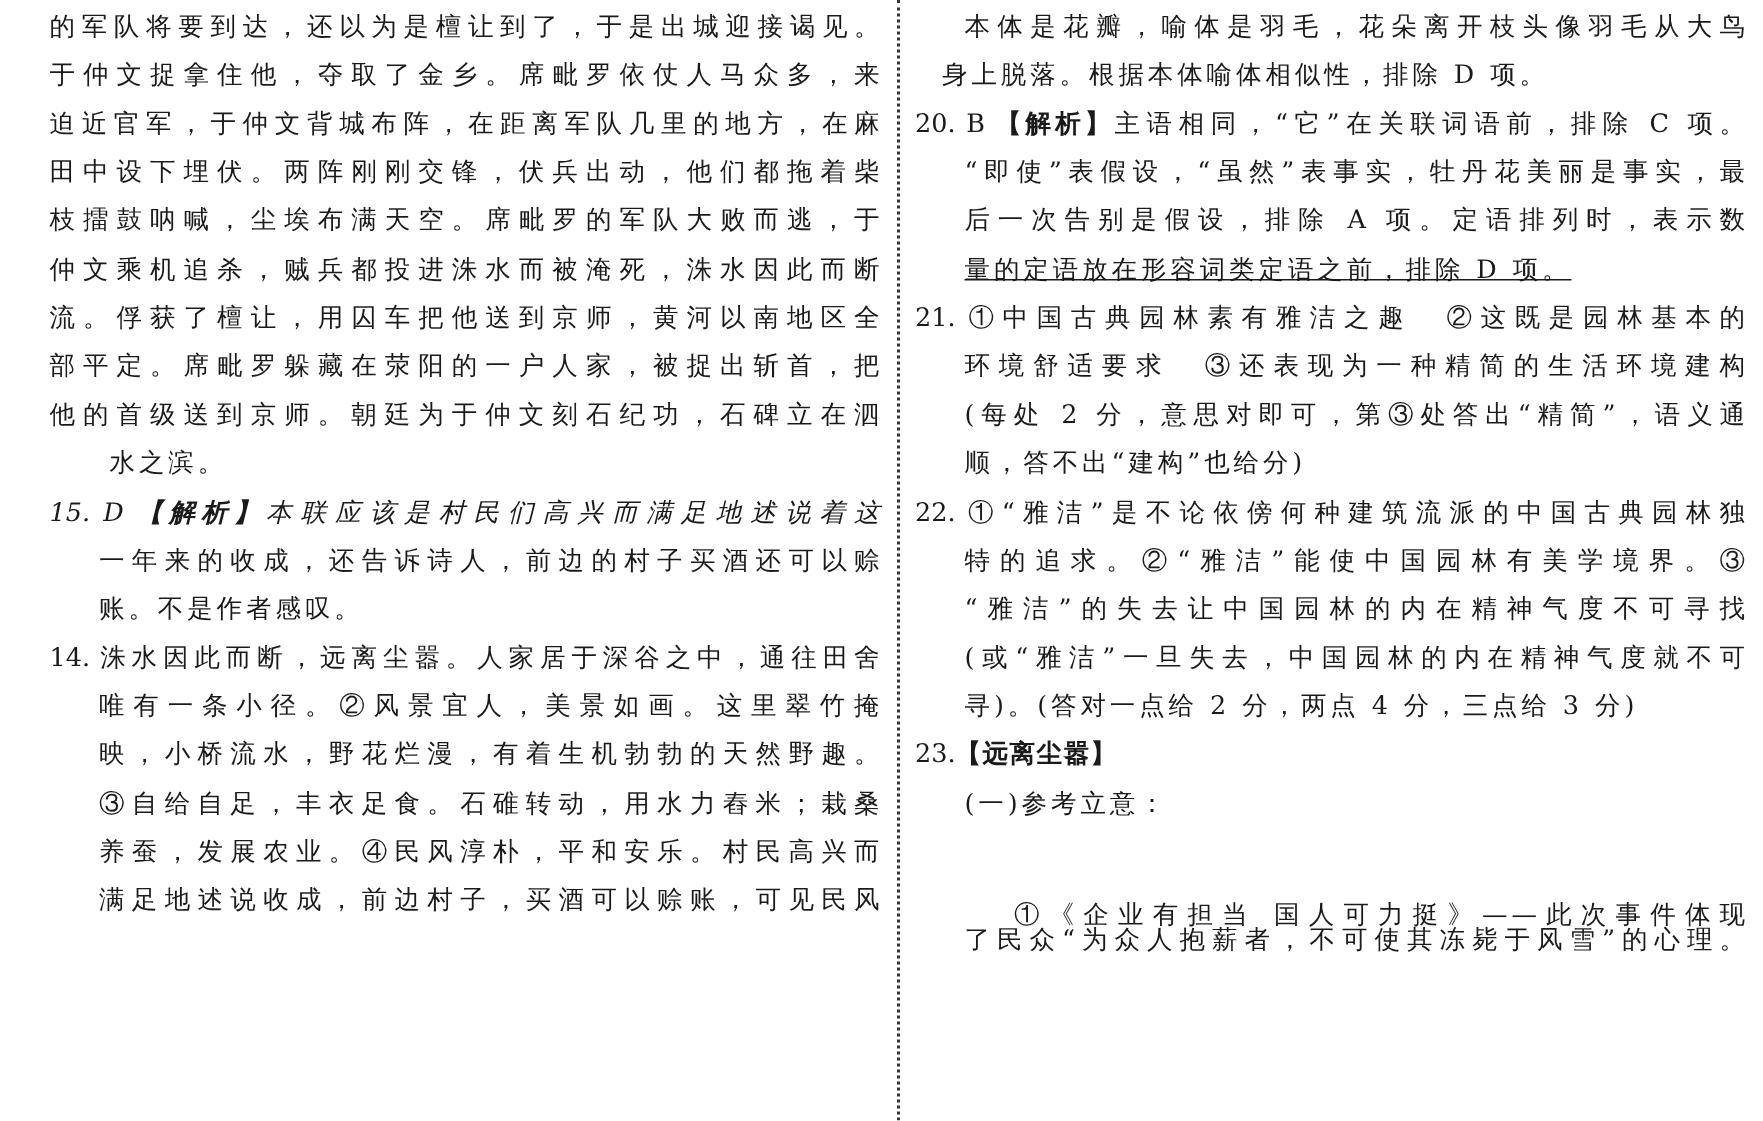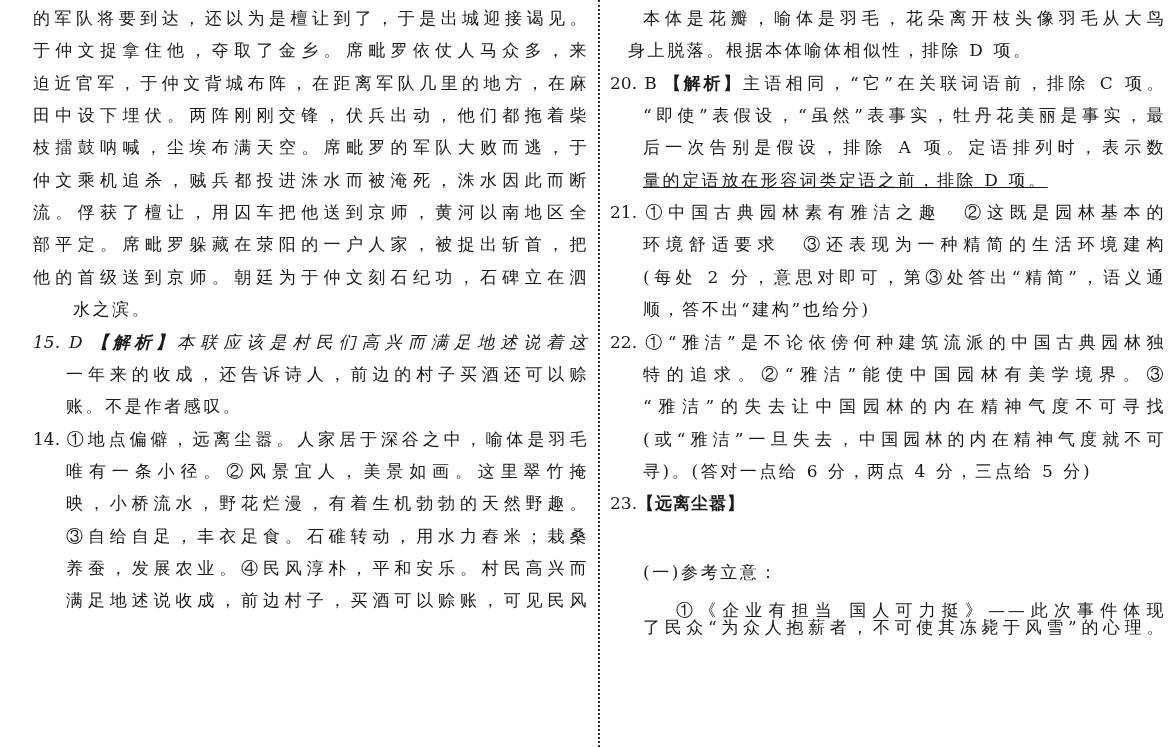--- a/index.html
+++ b/index.html
@@ -33,21 +33,21 @@
     <div class="line just" style="top: 99.05px; left: 0px; width: 556px;"><span>田中设下埋伏。两阵刚刚交锋，伏兵出动，他们都拖着柴</span></div>
     <div class="line just" style="top: 131.4px; left: 0px; width: 556px;"><span>枝擂鼓呐喊，尘埃布满天空。席毗罗的军队大败而逃，于</span></div>
     <div class="line just" style="top: 163.75px; left: 0px; width: 556px;"><span>仲文乘机追杀，贼兵都投进洙水而被淹死，洙水因此而断</span></div>
     <div class="line just" style="top: 196.1px; left: 0px; width: 556px;"><span>流。俘获了檀让，用囚车把他送到京师，黄河以南地区全</span></div>
     <div class="line just" style="top: 228.45px; left: 0px; width: 556px;"><span>部平定。席毗罗躲藏在荥阳的一户人家，被捉出斩首，把</span></div>
     <div class="line just" style="top: 260.8px; left: 0px; width: 556px;"><span>他的首级送到京师。朝廷为于仲文刻石纪功，石碑立在泗</span></div>
     <div class="line" style="top: 293.15px; left: 0px; width: 556px; margin-left: 40px;"><span>水之滨。</span></div>
     <div class="line just" style="top: 325.5px; left: 0px; width: 556px; font-style: italic;"><span class="num">15. D </span><span class="bold">【解析】</span><span>本联应该是村民们高兴而满足地述说着这</span></div>
     <div class="line just" style="top: 357.85px; left: 33px; width: 523px;"><span>一年来的收成，还告诉诗人，前边的村子买酒还可以赊</span></div>
     <div class="line" style="top: 390.2px; left: 33px; width: 523px;"><span>账。不是作者感叹。</span></div>
-    <div class="line just" style="top: 422.55px; left: 0px; width: 556px;"><span class="num">14. </span><span>①地点偏僻，远离尘嚣。人家居于深谷之中，喻体是羽毛</span></div>
+    <div class="line just" style="top: 422.55px; left: 0px; width: 556px;"><span class="num">14. </span><span>洙水因此而断，远离尘嚣。人家居于深谷之中，通往田舍</span></div>
     <div class="line just" style="top: 454.9px; left: 33px; width: 523px;"><span>唯有一条小径。②风景宜人，美景如画。这里翠竹掩</span></div>
     <div class="line just" style="top: 487.25px; left: 33px; width: 523px;"><span>映，小桥流水，野花烂漫，有着生机勃勃的天然野趣。</span></div>
     <div class="line just" style="top: 519.6px; left: 33px; width: 523px;"><span>③自给自足，丰衣足食。石碓转动，用水力舂米；栽桑</span></div>
     <div class="line just" style="top: 551.95px; left: 33px; width: 523px;"><span>养蚕，发展农业。④民风淳朴，平和安乐。村民高兴而</span></div>
     <div class="line just" style="top: 584.3px; left: 33px; width: 523px;"><span>满足地述说收成，前边村子，买酒可以赊账，可见民风</span></div>
   </div>
 <div class="divider"></div>
 <div class="col col-right" id="right">
     <div class="line just" style="top: 2px; left: 33px; width: 523px;"><span>本体是花瓣，喻体是羽毛，花朵离开枝头像羽毛从大鸟</span></div>
     <div class="line" style="top: 34.35px; left: 18px; width: 523px;"><span>身上脱落。根据本体喻体相似性，排除 D 项。</span></div>
@@ -56,18 +56,18 @@
     <div class="line just" style="top: 131.4px; left: 33px; width: 523px;"><span>后一次告别是假设，排除 A 项。定语排列时，表示数</span></div>
     <div class="line" style="top: 163.75px; left: 33px; width: 523px; text-decoration: underline;"><span>量的定语放在形容词类定语之前，排除 D 项。</span></div>
     <div class="line just" style="top: 196.1px; left: 0px; width: 556px;"><span class="num">21. </span><span>①中国古典园林素有雅洁之趣　②这既是园林基本的</span></div>
     <div class="line just" style="top: 228.45px; left: 33px; width: 523px;"><span>环境舒适要求　③还表现为一种精简的生活环境建构</span></div>
     <div class="line just" style="top: 260.8px; left: 33px; width: 523px;"><span>(每处 2 分，意思对即可，第③处答出“精简”，语义通</span></div>
     <div class="line" style="top: 293.15px; left: 33px; width: 523px;"><span>顺，答不出“建构”也给分)</span></div>
     <div class="line just" style="top: 325.5px; left: 0px; width: 556px;"><span class="num">22. </span><span>①“雅洁”是不论依傍何种建筑流派的中国古典园林独</span></div>
     <div class="line just" style="top: 357.85px; left: 33px; width: 523px;"><span>特的追求。②“雅洁”能使中国园林有美学境界。③</span></div>
     <div class="line just" style="top: 390.2px; left: 33px; width: 523px;"><span>“雅洁”的失去让中国园林的内在精神气度不可寻找</span></div>
     <div class="line just" style="top: 422.55px; left: 33px; width: 523px;"><span>(或“雅洁”一旦失去，中国园林的内在精神气度就不可</span></div>
-    <div class="line" style="top: 454.9px; left: 33px; width: 523px;"><span>寻)。(答对一点给 6 分，两点 4 分，三点给 5 分)</span></div>
+    <div class="line" style="top: 454.9px; left: 33px; width: 523px;"><span>寻)。(答对一点给 2 分，两点 4 分，三点给 3 分)</span></div>
     <div class="line" style="top: 487.25px; left: 0px; width: 556px;"><span class="num">23.</span><span class="bold">【远离尘嚣】</span><span></span></div>
-    <div class="line" style="top: 519.6px; left: 33px; width: 523px; margin-top: 36px;"><span>(一)参考立意：</span></div>
+    <div class="line" style="top: 519.6px; left: 33px; width: 523px;"><span>(一)参考立意：</span></div>
     <div class="line just" style="top: 551.95px; left: 66px; width: 490px; margin-top: 42px;"><span>①《企业有担当 国人可力挺》——此次事件体现</span></div>
     <div class="line just" style="top: 584.3px; left: 33px; width: 523px; margin-top: 27px;"><span>了民众“为众人抱薪者，不可使其冻毙于风雪”的心理。</span></div>
   </div>
 
 </body></html>

